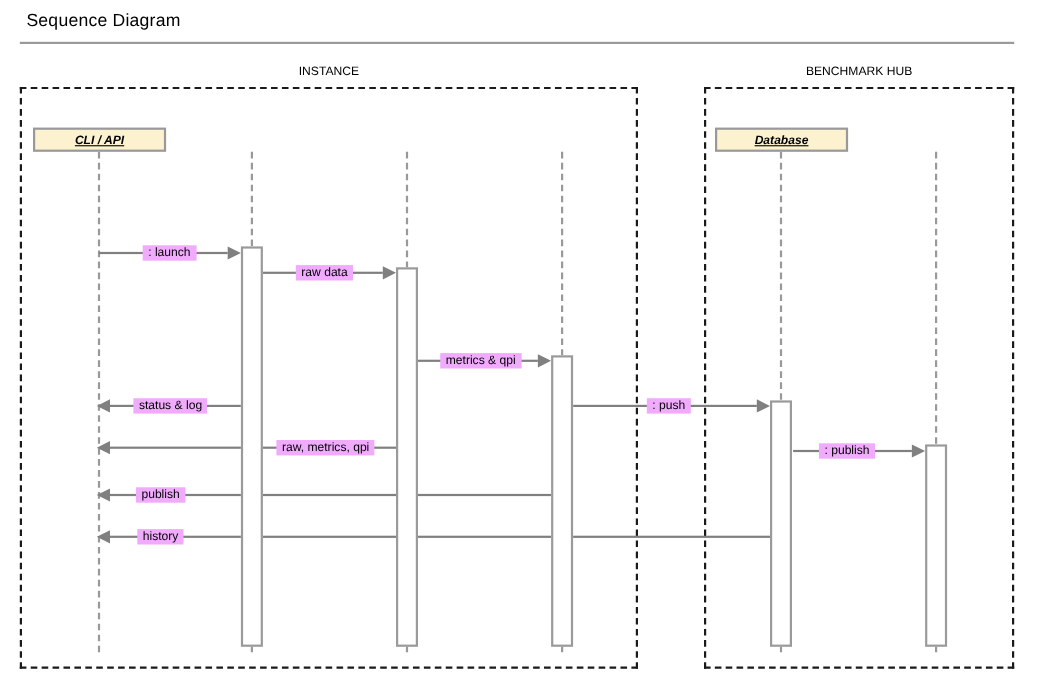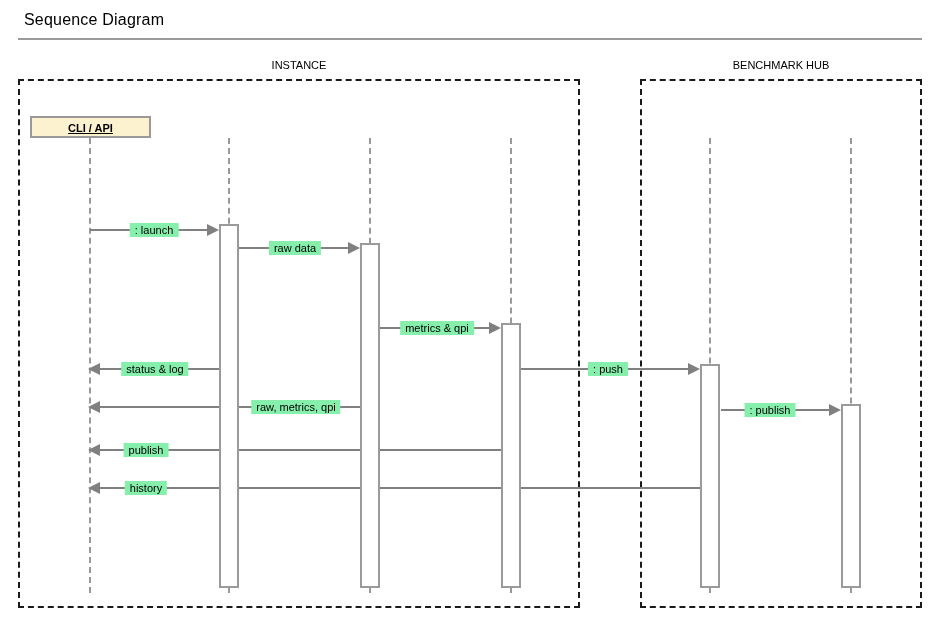--- a/index.html
+++ b/index.html
@@ -17,27 +17,27 @@
   }
   .title{position:absolute;left:24px;top:11px;font-size:16px;letter-spacing:.2px;}
   .title-rule{position:absolute;left:18px;top:38px;width:904px;height:2px;background:#9a9a9a;}
   .frame{position:absolute;border:2px dashed var(--frame-border);box-sizing:border-box;z-index:1;}
   .frame-label{position:absolute;transform:translateX(-50%);font-size:11px;white-space:nowrap;z-index:1;}
   .lifeline{position:absolute;width:0;border-left:2px dashed var(--lifeline);z-index:1;}
   .msg-line{position:absolute;height:2px;background:var(--arrow);z-index:2;}
   .bar{position:absolute;width:20px;background:#ffffff;border:2px solid #9a9a9a;box-sizing:border-box;z-index:3;}
   .arrow-right{position:absolute;width:0;height:0;border-top:6px solid transparent;border-bottom:6px solid transparent;border-left:12px solid var(--arrow);z-index:4;}
   .arrow-left{position:absolute;width:0;height:0;border-top:6px solid transparent;border-bottom:6px solid transparent;border-right:12px solid var(--arrow);z-index:4;}
-  .msg-label{position:absolute;transform:translate(-50%,-50%);background:#86efac;padding:0 5px;font-size:11px;white-space:nowrap;z-index:4;line-height:14px;}
+  .msg-label{position:absolute;transform:translate(-50%,-50%);background:#f0abfc;padding:0 5px;font-size:11px;white-space:nowrap;z-index:4;line-height:14px;}
   .head-box{
     position:absolute;width:121px;height:22px;box-sizing:border-box;
     background:var(--header-fill);border:2px solid var(--header-border);
     text-align:center;z-index:5;
   }
-  .head-box span{font-size:11px;font-weight:bold;text-decoration:underline;line-height:18px;}
+  .head-box span{font-size:11px;font-weight:bold;text-decoration:underline;line-height:18px;font-style:italic;}
 </style>
 </head>
 <body>
 
 <div class="canvas">
 
   <div class="title">Sequence Diagram</div>
   <div class="title-rule"></div>
 
   <div class="lifeline" style="left:89px;top:138px;height:455px"></div>
@@ -82,14 +82,15 @@
   <span class="msg-label" style="left:295px;top:248px">raw data</span>
   <span class="msg-label" style="left:437px;top:328px">metrics &amp; qpi</span>
   <span class="msg-label" style="left:155px;top:369px">status &amp; log</span>
   <span class="msg-label" style="left:608px;top:369px">: push</span>
   <span class="msg-label" style="left:296px;top:407px">raw, metrics, qpi</span>
   <span class="msg-label" style="left:770px;top:410px">: publish</span>
   <span class="msg-label" style="left:146px;top:450px">publish</span>
   <span class="msg-label" style="left:146px;top:488px">history</span>
 
   <div class="head-box" style="left:30px;top:116px"><span>CLI / API</span></div>
+  <div class="head-box" style="left:650px;top:116px"><span>Database</span></div>
 
 </div>
 
 </body></html>

